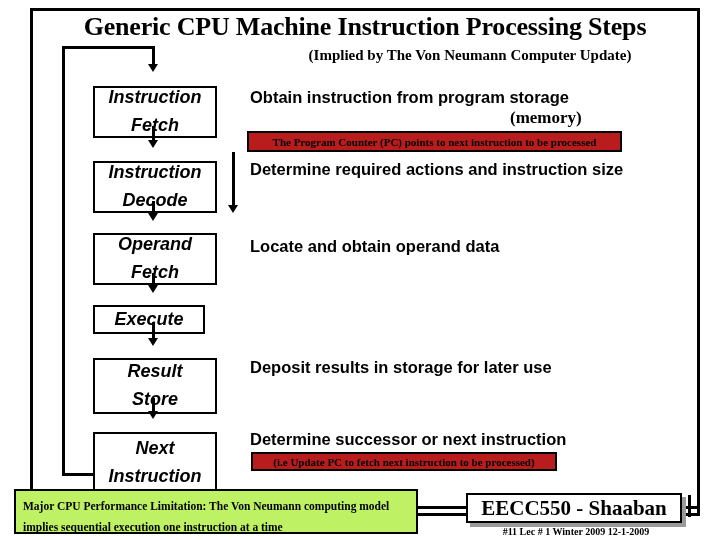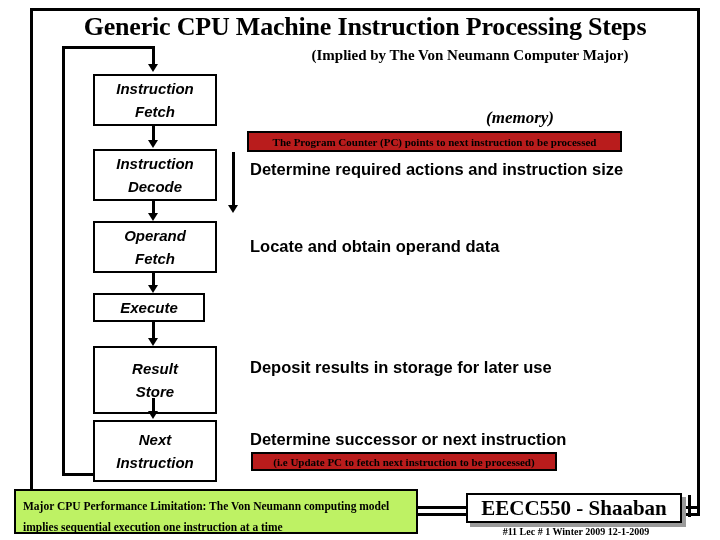--- a/index.html
+++ b/index.html
@@ -56,27 +56,28 @@
 
   
   .stepbox {
     position: absolute;
     border: 2px solid #000;
     box-sizing: border-box;
     background: #ffffff;
     font-family: "Liberation Sans", sans-serif;
     font-weight: bold;
     font-style: italic;
-    font-size: 15px;
+    font-size: 18px;
     line-height: 1.55;
     text-align: center;
     display: flex;
     flex-direction: column;
     justify-content: center;
     align-items: center;
+    margin-top: 12px;
   }
   .stepbox span { display: block; white-space: nowrap; }
 
   
   .vline {
     position: absolute;
     width: 3px;
     background: #000;
   }
   .hline {
@@ -182,21 +183,21 @@
   }
 </style>
 </head>
 <body>
 
 <div id="slide">
 
   <div class="outer-frame"></div>
 
   <div class="title">Generic CPU Machine Instruction Processing Steps</div>
-  <div class="subtitle">(Implied by The Von Neumann Computer Major)</div>
+  <div class="subtitle">(Implied by The Von Neumann Computer Update)</div>
 
   <div class="vline" style="left:62px; top:46px; height:430px;"></div>
 
   <div class="hline" style="left:62px; top:473px; width:93px;"></div>
 
   <div class="vline" style="left:152px; top:468px; height:8px;"></div>
 
   <div class="hline" style="left:62px; top:46px; width:93px;"></div>
 
   <div class="vline" style="left:152px; top:46px; height:19px;"></div>
@@ -226,37 +227,38 @@
   <div class="vline" style="left:152px; top:273px; height:14px;"></div>
   <div class="arrowhead" style="left:148px; top:285px;"></div>
 
   <div class="stepbox" style="left:93px; top:293px; width:112px; height:29px;">
     <span>Execute</span>
   </div>
 
   <div class="vline" style="left:152px; top:322px; height:18px;"></div>
   <div class="arrowhead" style="left:148px; top:338px;"></div>
 
-  <div class="stepbox" style="left:93px; top:346px; width:124px; height:68px;">
+  <div class="stepbox" style="left:93px; top:346px; width:124px; height:56px;">
     <span>Result</span>
     <span>Store</span>
   </div>
 
   <div class="vline" style="left:152px; top:398px; height:15px;"></div>
   <div class="arrowhead" style="left:148px; top:411px;"></div>
 
   <div class="stepbox" style="left:93px; top:420px; width:124px; height:62px;">
     <span>Next</span>
     <span>Instruction</span>
   </div>
 
   <div class="vline" style="left:232px; top:152px; height:55px;"></div>
   <div class="arrowhead" style="left:228px; top:205px;"></div>
 
-  <div class="memory-word" style="left:486px; top:108px;font-style:italic;">(memory)</div>
+  <div class="desc" style="left:250px; top:88px;">Obtain instruction from program storage</div>
+  <div class="memory-word" style="left:510px; top:108px;">(memory)</div>
 
   <div class="notebox" style="left:247px; top:131px; width:375px; height:21px;">The Program Counter (PC) points to next instruction to be processed</div>
 
   <div class="desc" style="left:250px; top:160px;">Determine required actions and instruction size</div>
 
   <div class="desc" style="left:250px; top:237px;">Locate and obtain operand data</div>
 
 
   <div class="desc" style="left:250px; top:358px;">Deposit results in storage for later use</div>
 

